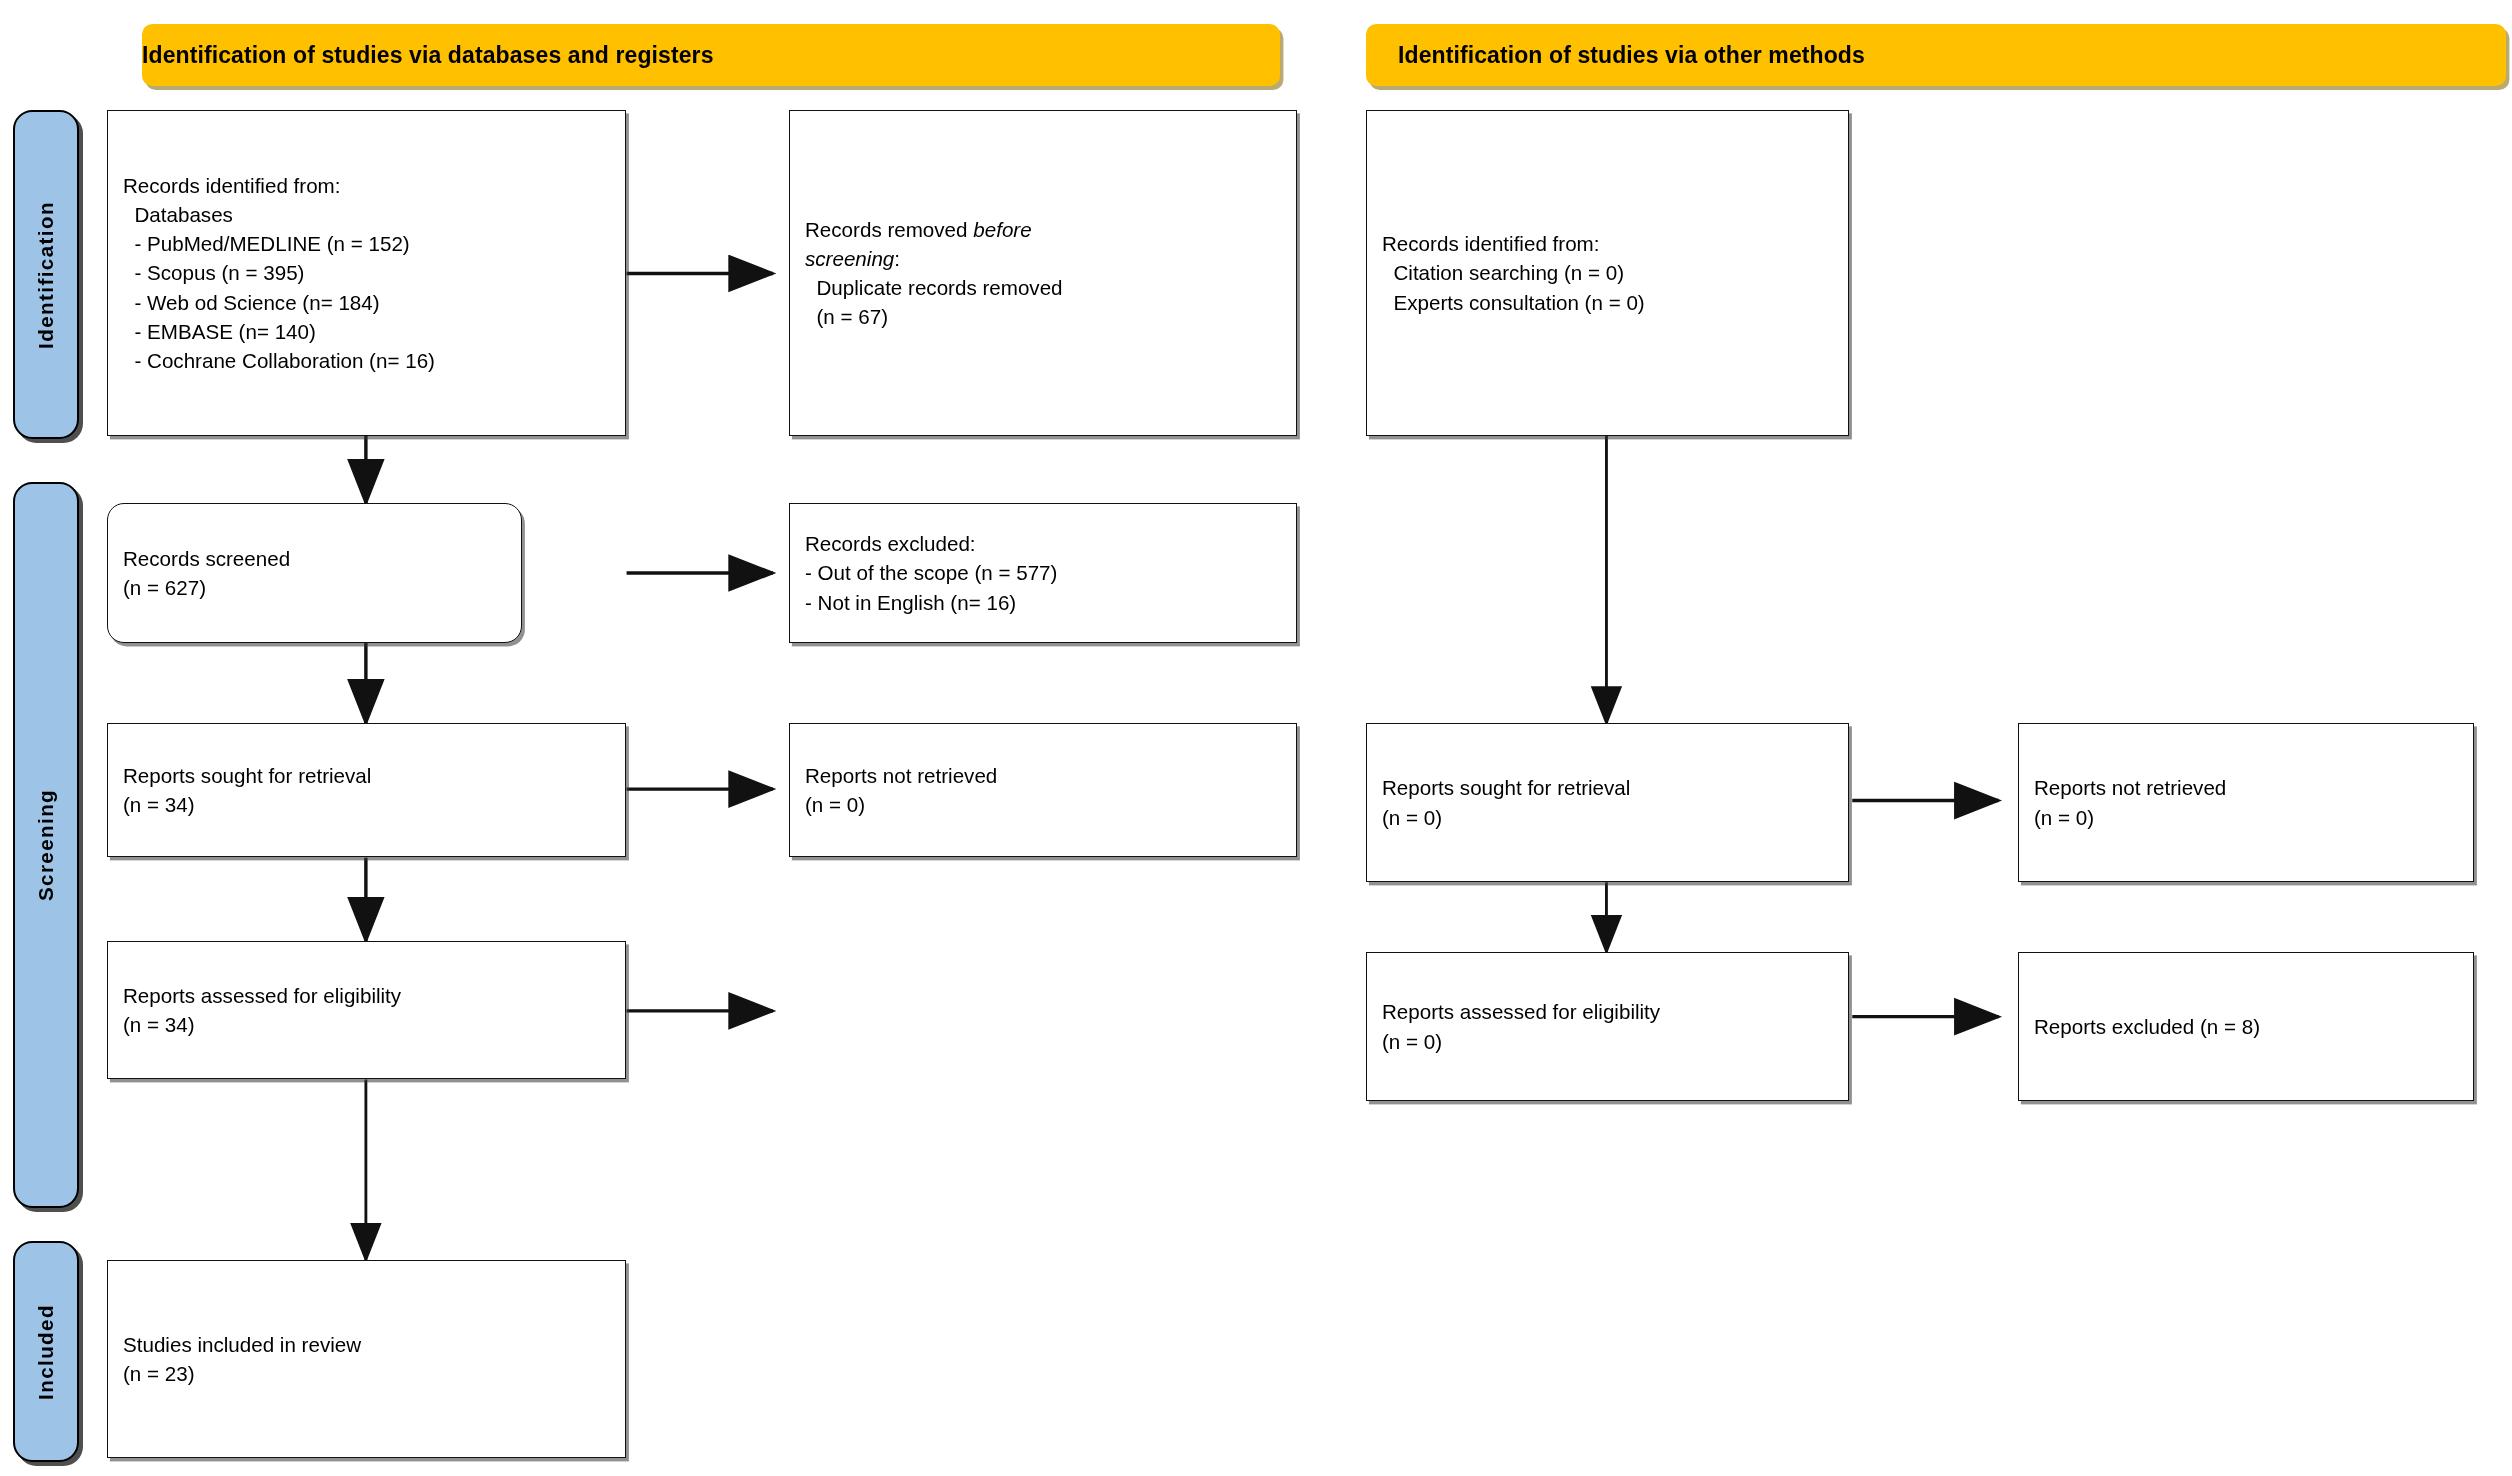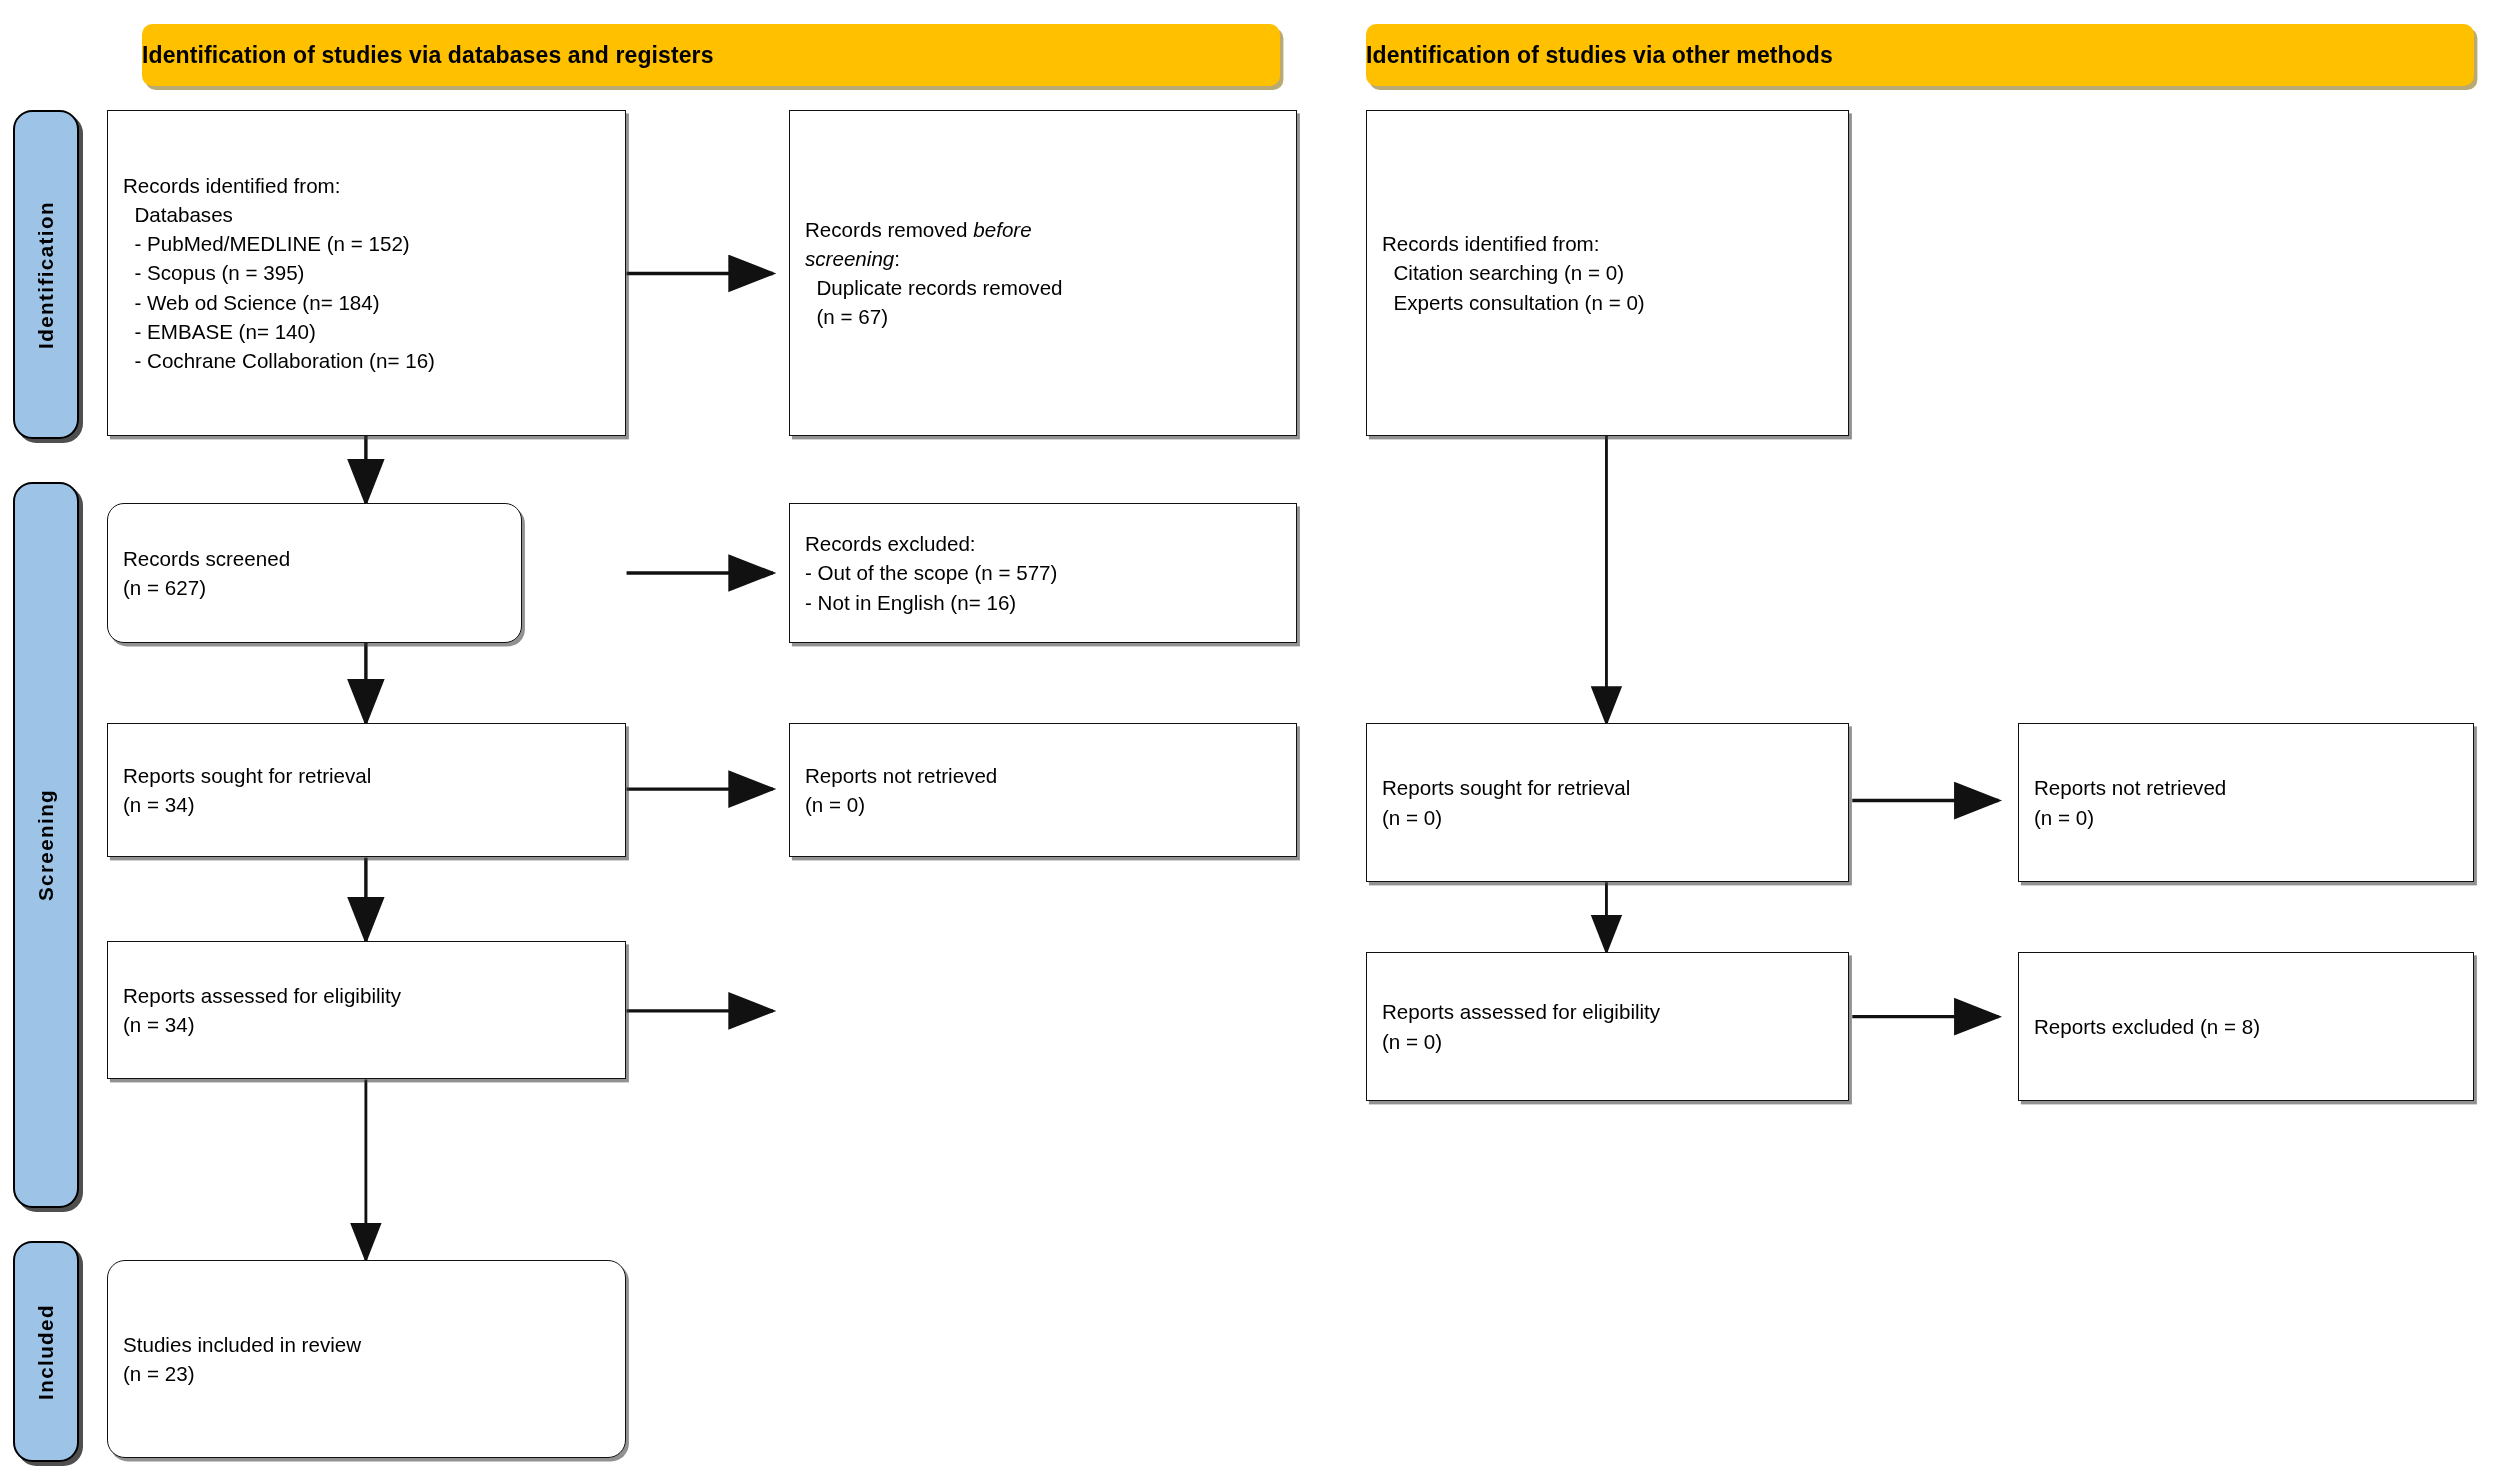--- a/index.html
+++ b/index.html
@@ -118,21 +118,21 @@
 
     <line x1="2810" y1="1543" x2="2810" y2="1665" stroke="#111111" stroke-width="5" marker-end="url(#ah)"></line>
 
     <line x1="3240" y1="1778" x2="3496" y2="1778" stroke="#111111" stroke-width="6" marker-end="url(#ah)"></line>
   </svg>
 
   <div class="hdr" style="left:142px; top:24px; width:1138px; height:62px;">
     <span>Identification of studies via databases and registers</span>
   </div>
 
-  <div class="hdr" style="left:1366px; top:24px; width:1108px; height:62px;">
+  <div class="hdr" style="left:1366px; top:24px; width:1108px; height:62px;padding-left:32px;">
     <span>Identification of studies via other methods</span>
   </div>
 
   <div class="stage" style="left:12.6px; top:110px; width:62px; height:325px;">
     <span>Identification</span>
   </div>
 
   <div class="stage" style="left:12.6px; top:482px; width:62px; height:722px;">
     <span>Screening</span>
   </div>
@@ -178,21 +178,21 @@
     <div class="txt" id="bx-rnd">Reports not retrieved
 (n = 0)</div>
   </div>
 
   <div class="box" style="left:107px; top:941px; width:519px; height:138px;">
     <div class="txt" id="bx-rad">Reports assessed for eligibility
 (n = 34)</div>
   </div>
 
 
-  <div class="box" style="left:107px; top:1260px; width:519px; height:198px;border-radius:18px;">
+  <div class="box" style="left:107px; top:1260px; width:519px; height:198px;">
     <div class="txt" id="bx-sir">Studies included in review
 (n = 23)</div>
   </div>
 
   <div class="box" style="left:1366px; top:110px; width:483px; height:326px;">
     <div class="txt" id="bx-rio">Records identified from:
   Citation searching (n = 0)
   Experts consultation (n = 0)</div>
   </div>
 

